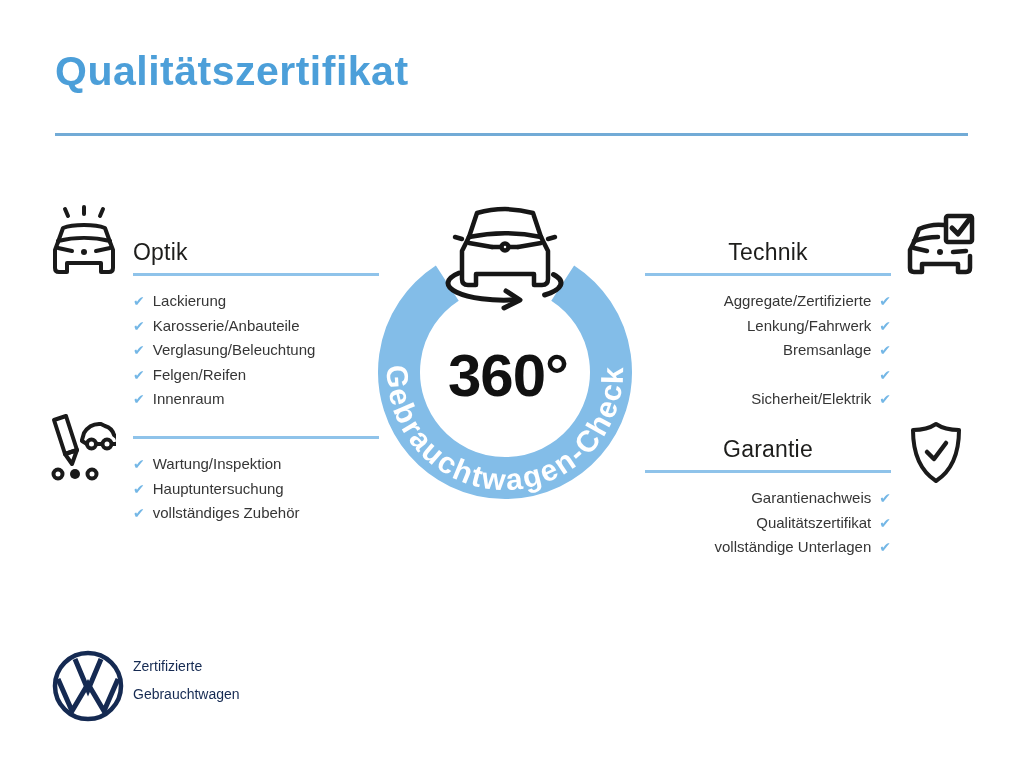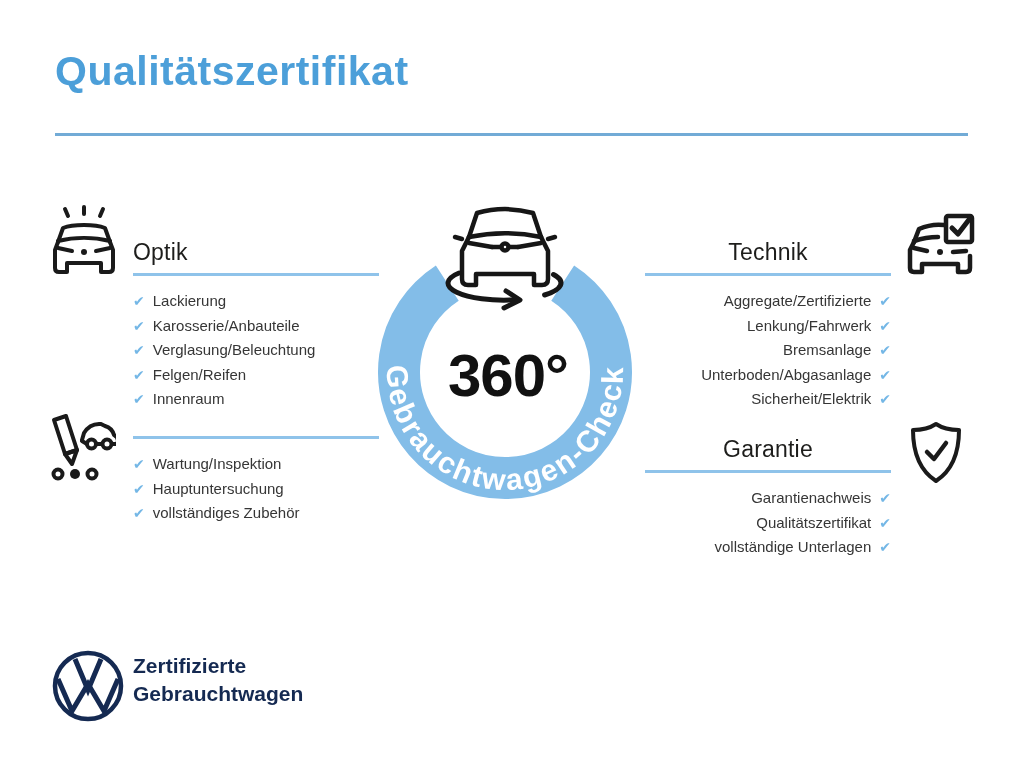--- a/index.html
+++ b/index.html
@@ -43,21 +43,21 @@
     font-family:"Liberation Sans","DejaVu Sans",sans-serif;
     font-size:30px;font-weight:bold;fill:#ffffff;letter-spacing:2px;
   }
   .degree-label{
     font-family:"Liberation Sans","DejaVu Sans",sans-serif;
     font-size:60px;font-weight:bold;fill:#111111;letter-spacing:-1px;
   }
 
   
   .vw-logo{left:50px;top:648px;}
-  .footer-text{left:133px;top:652px;font-size:21px;font-weight:bold;color:#152a52;line-height:28px;}
+  .footer-text{left:133px;top:652px;font-size:14px;font-weight:normal;color:#152a52;line-height:28px;}
 </style>
 </head>
 <body>
 
 <div class="abs page-title">Qualitätszertifikat</div>
 <div class="abs title-rule"></div>
 
 <svg class="abs icon-optik" width="76" height="76" viewBox="0 0 76 76" fill="none" stroke="#1a1a1a" stroke-width="4" stroke-linecap="round" stroke-linejoin="round">
   <path d="M22 12 L19 5"></path>
     <path d="M38 10 L38 3"></path>
@@ -137,21 +137,20 @@
       </li>
     <li>
         <span>Lenkung/Fahrwerk</span>
         <span class="check">✔</span>
       </li>
     <li>
         <span>Bremsanlage</span>
         <span class="check">✔</span>
       </li>
     <li>
-        <span>Unterboden/Abgasanlage</span>
         <span class="check">✔</span>
       </li>
     <li>
         <span>Sicherheit/Elektrik</span>
         <span class="check">✔</span>
       </li>
   </ul>
 </div>
 
 <div class="abs sec sec-wartung">

